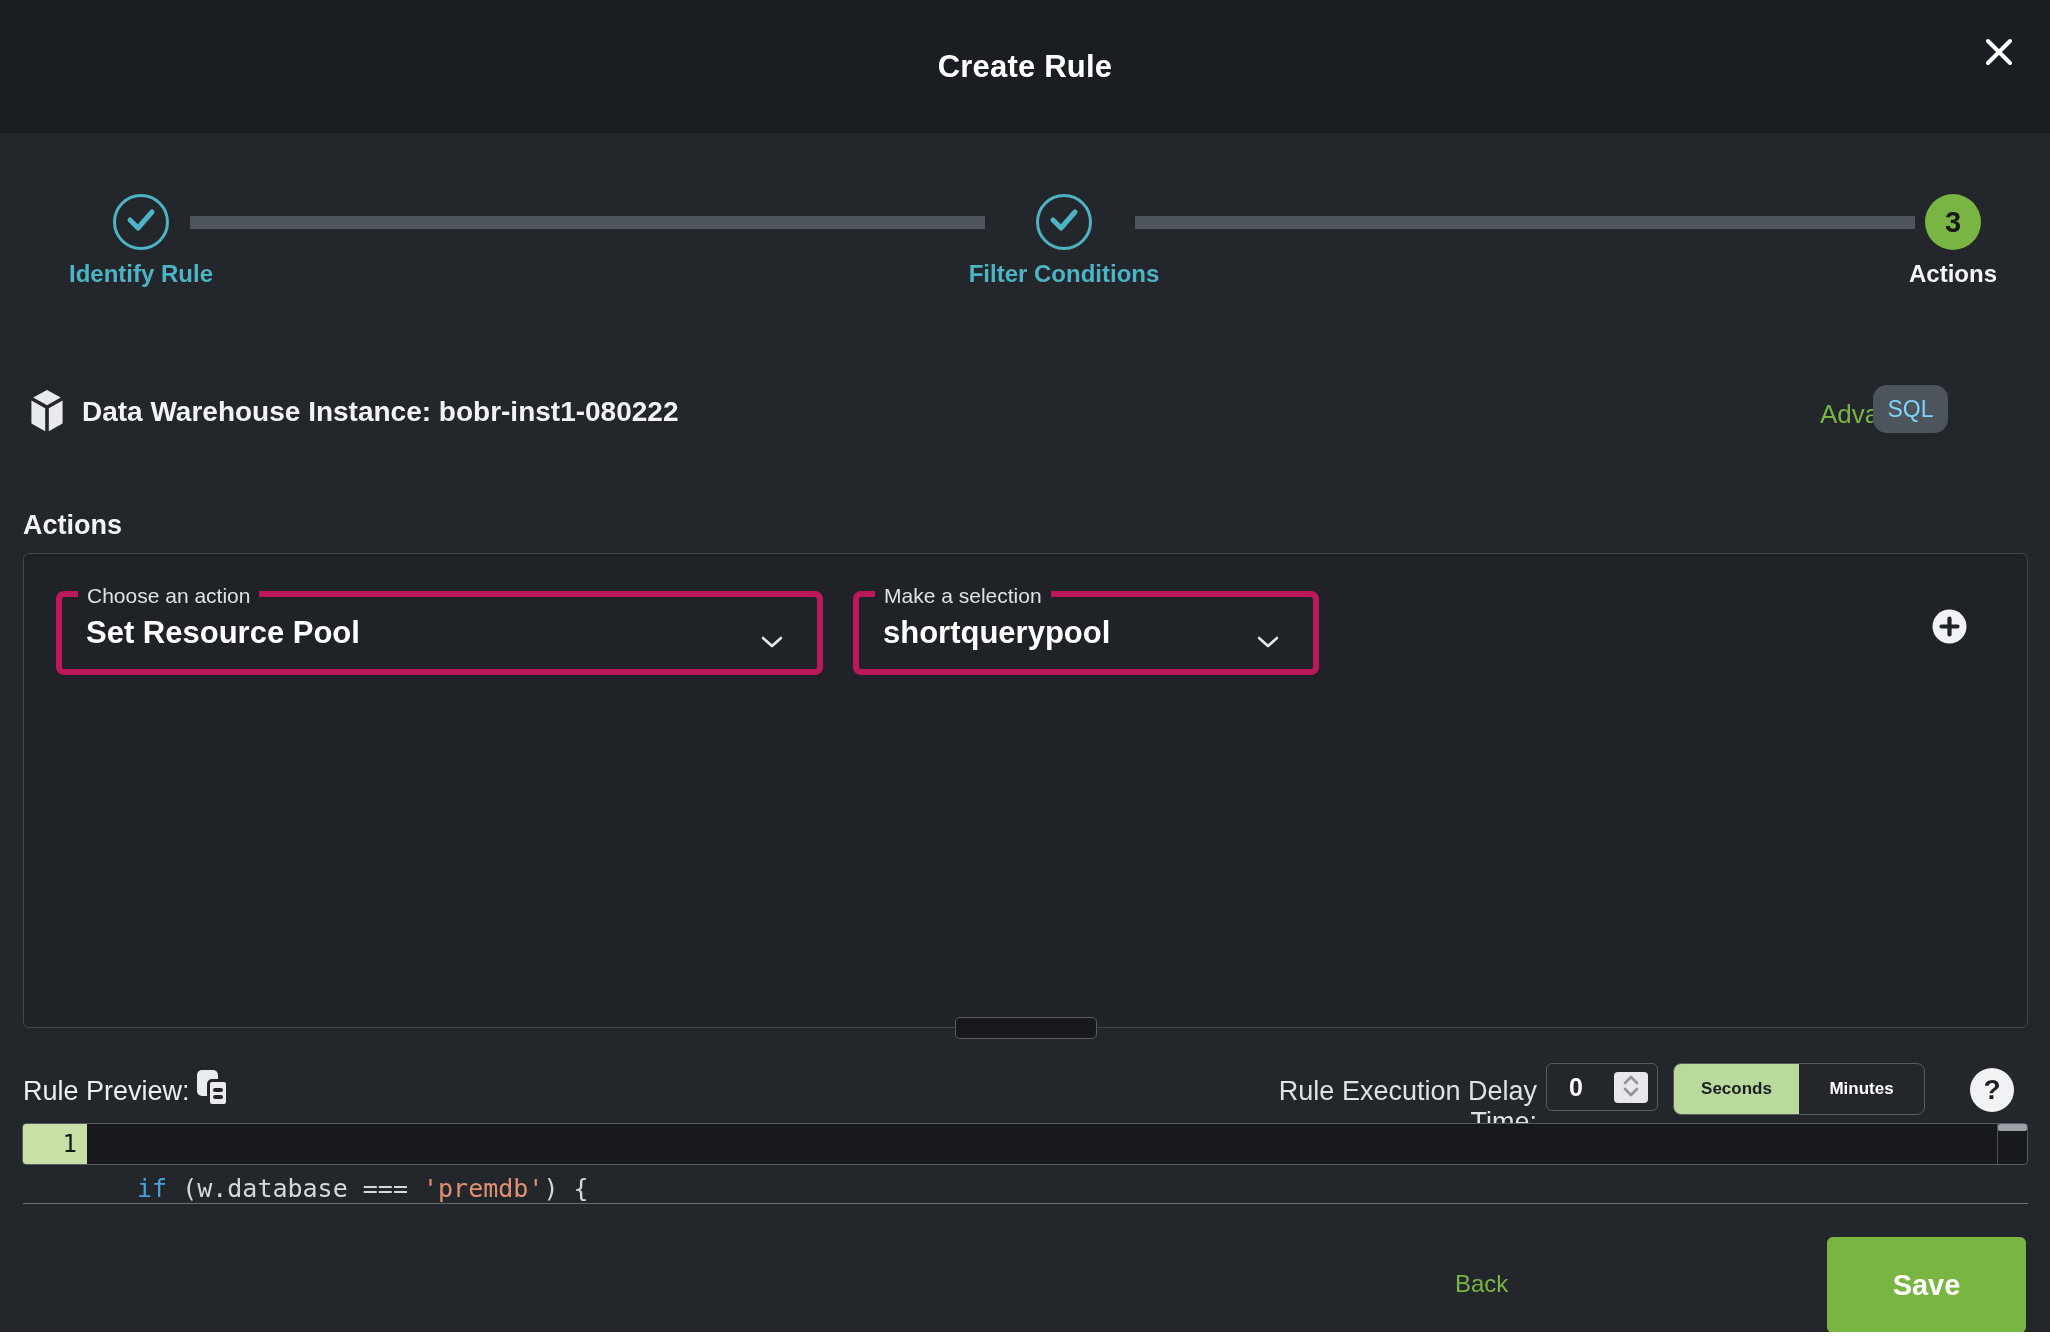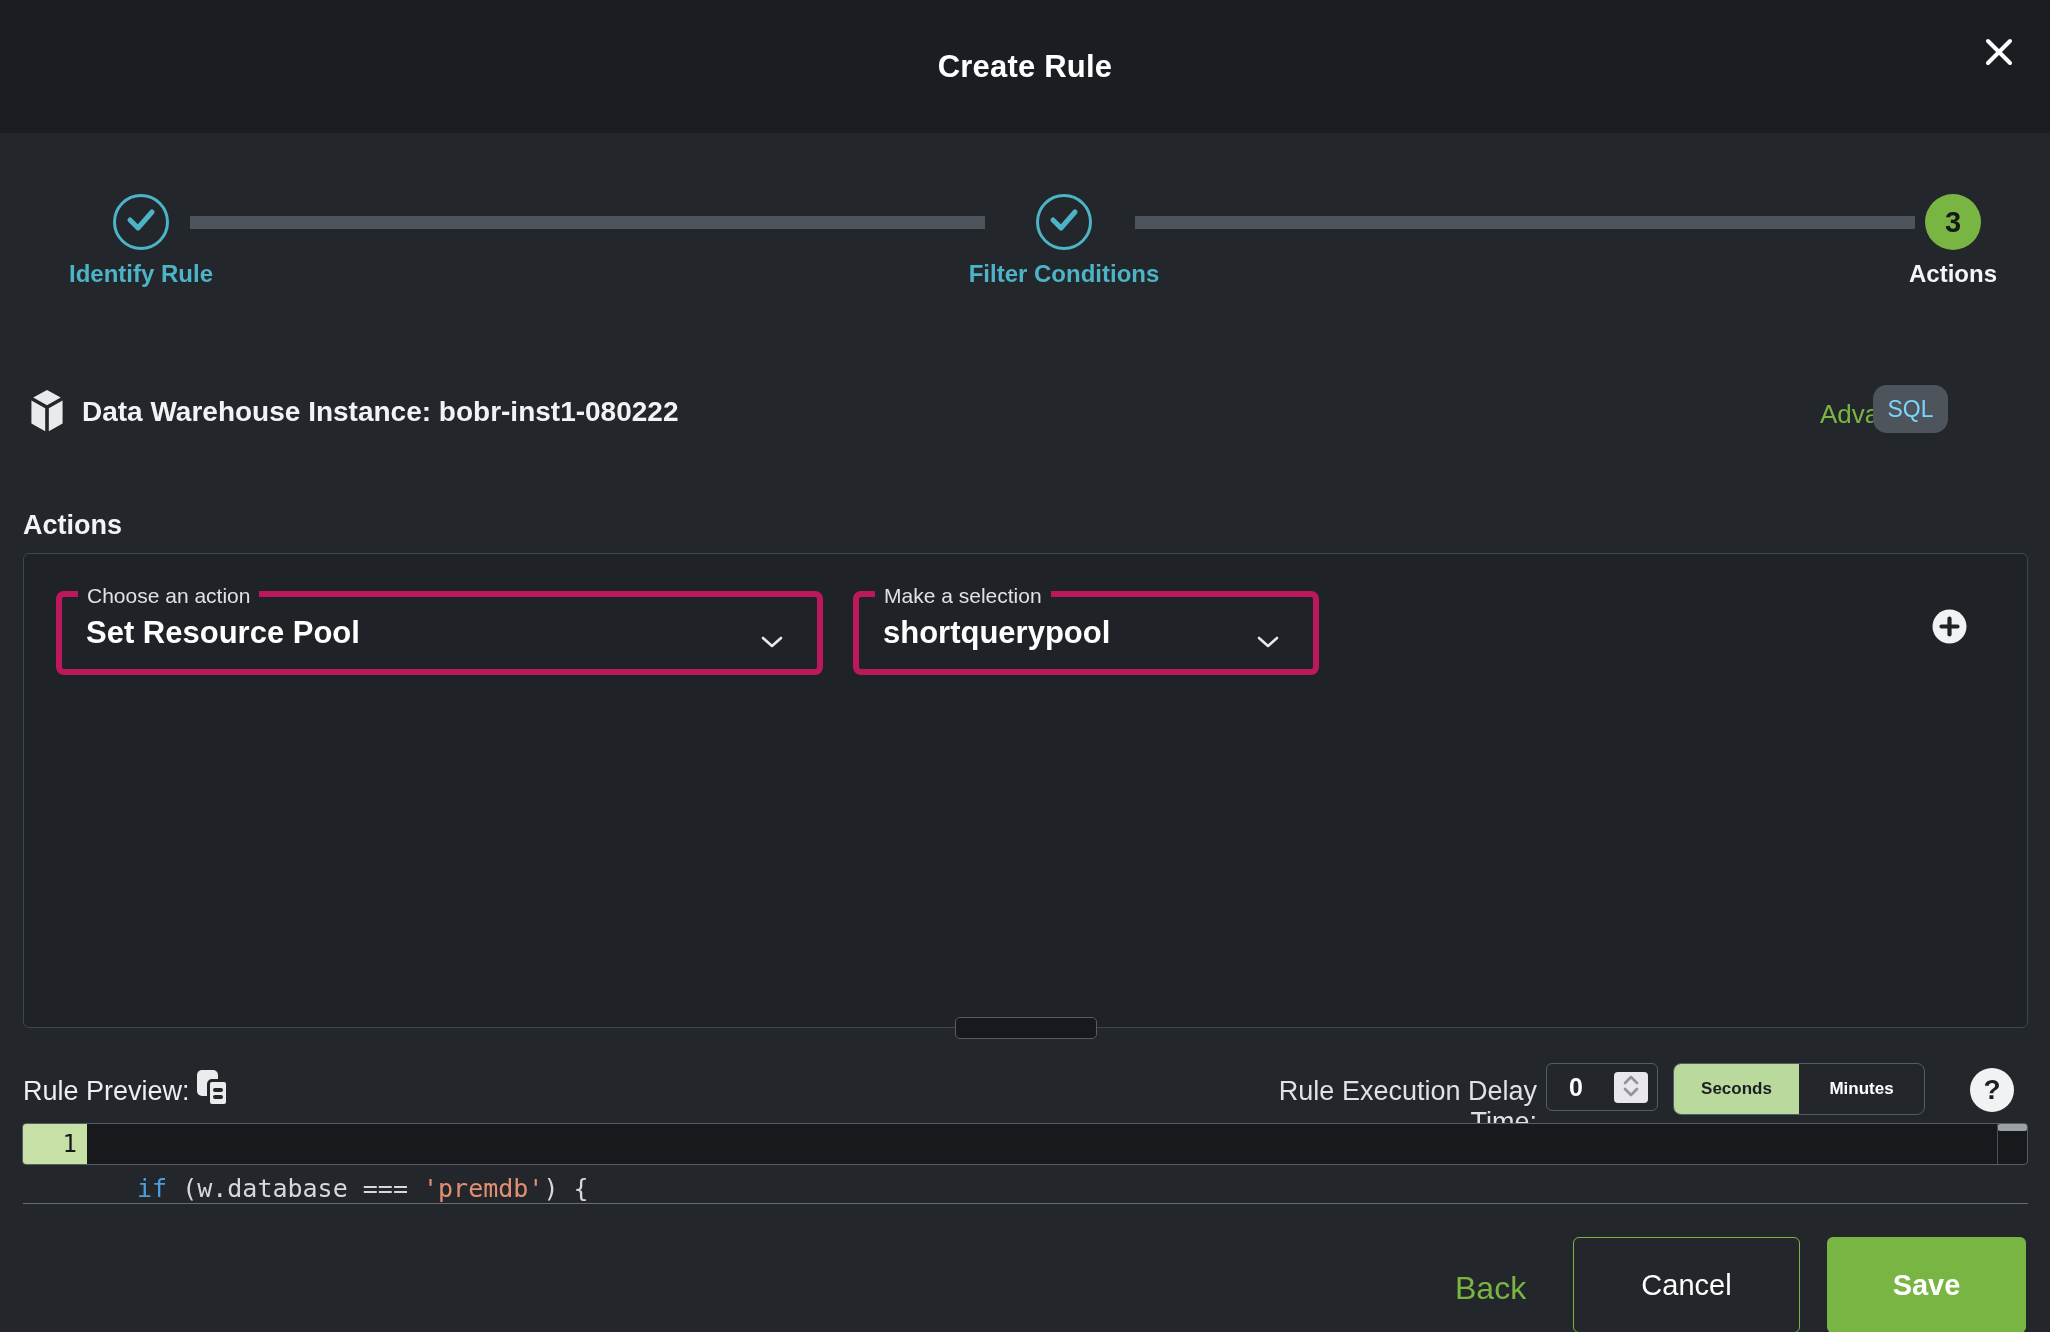--- a/index.html
+++ b/index.html
@@ -79,21 +79,21 @@
   .gutter { position:absolute; left:0; top:0; width:64px; height:100%; background:#c6e0a5;
             border-radius:3px 0 0 3px; display:flex; align-items:center; justify-content:flex-end;
             padding-right:10px; color:#17191d; font-family:"DejaVu Sans Mono", monospace; font-size:24px; }
   .code-line { position:absolute; left:114px; top:0; height:100%; display:flex; align-items:center;
                font-family:"DejaVu Sans Mono", monospace; font-size:25px; white-space:pre;margin-top:44px; }
   .tok-keyword { color:#4aa0dd; } .tok-plain { color:#d6d8da; } .tok-string { color:#e29072; }
   .code-scroll { position:absolute; right:0; top:0; width:30px; height:100%; border-left:1px solid #4a5057; }
   .code-scroll-thumb { position:absolute; left:0; right:0; top:0; height:7px; background:#9ba1a7; border-radius:2px; }
   
   .footer-divider { position:absolute; left:23px; top:1203px; width:2005px; height:1px; background:#676d73; }
-  .back-link { position:absolute; left:1455px; top:1270px; font-size:32px; color:#79b543;
+  .back-link { position:absolute; left:1455px; top:1270px; font-size:24px; color:#79b543;
                background:none; border:none; cursor:pointer; font-family:inherit; }
   .cancel-btn { position:absolute; left:1573px; top:1237px; width:227px; height:96px;
                 background:transparent; border:1px solid #79b543; border-radius:6px; color:#fff;
                 font-size:29px; font-family:inherit; cursor:pointer; }
   .save-btn { position:absolute; left:1827px; top:1237px; width:199px; height:96px;
               background:#79b543; border:none; border-radius:6px; color:#fff; font-weight:700;
               font-size:29px; font-family:inherit; cursor:pointer; }
   .bottom-strip { position:absolute; left:0; bottom:0; width:100%; height:4px; background:#ffffff; }
 </style>
 </head>
@@ -219,17 +219,16 @@
   <div class="code-editor">
     <div class="gutter">1</div>
     <div class="code-line"><span class="tok-keyword">if</span><span class="tok-plain"> (w.database === </span><span class="tok-string">'premdb'</span><span class="tok-plain">) {</span></div>
     <div class="code-scroll">
       <div class="code-scroll-thumb"></div>
     </div>
   </div>
 
   <div class="footer-divider"></div>
   <button class="back-link">Back</button>
-  <button class="cancel-btn">Cancel</button>
   <button class="save-btn">Save</button>
 
   <div class="bottom-strip"></div>
 </div>
 
 </body></html>

